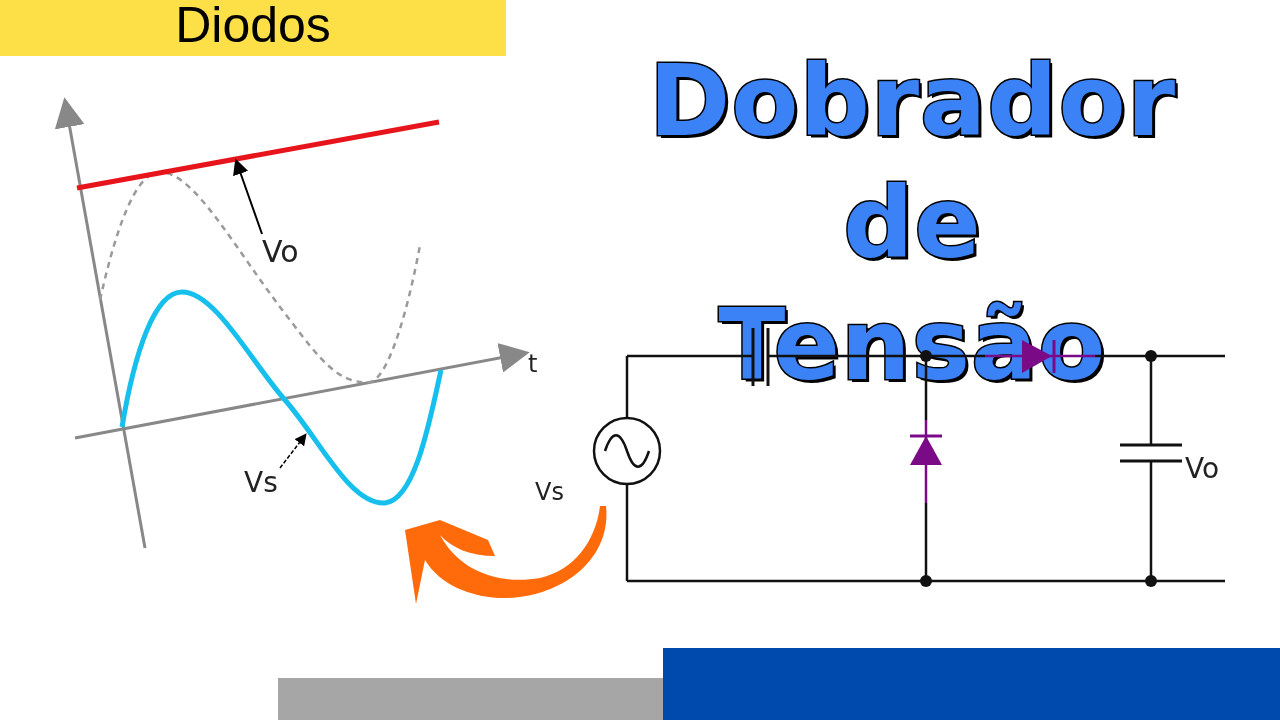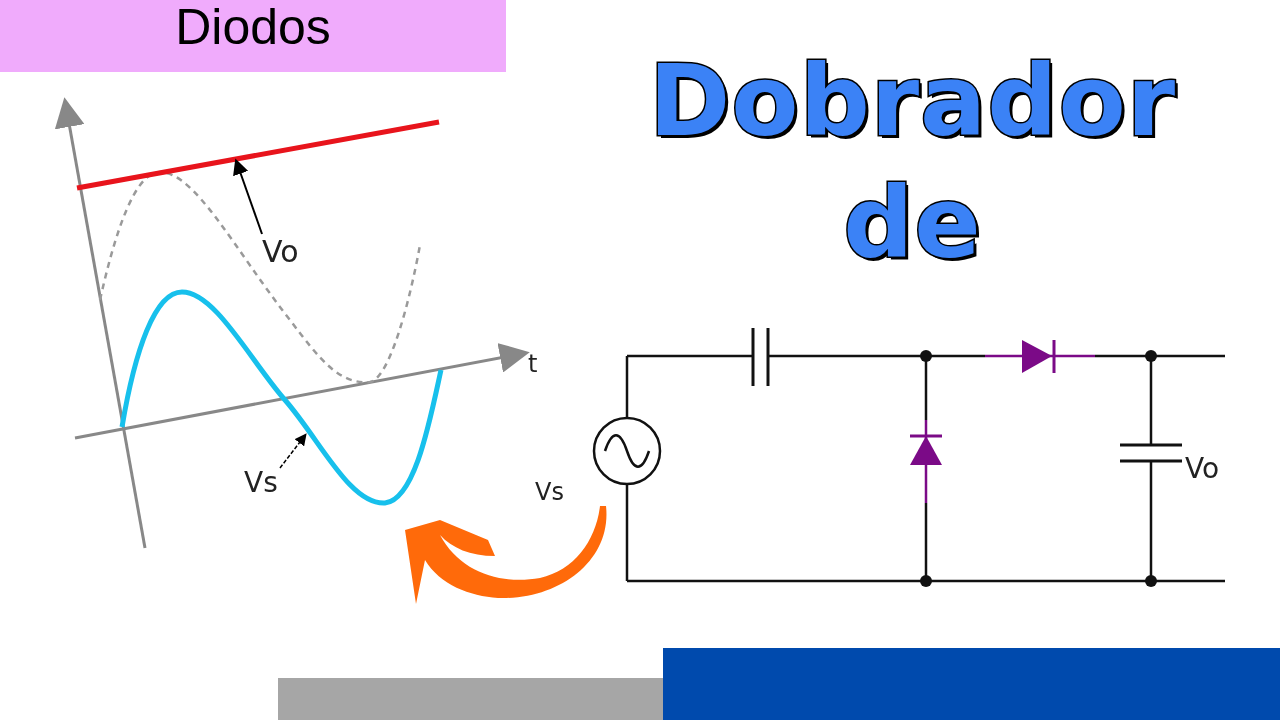--- a/index.html
+++ b/index.html
@@ -1,32 +1,33 @@
 <!DOCTYPE html>
 <html><head>
 <meta charset="utf-8">
 <style>
   html, body { margin:0; padding:0; }
   body { width:1280px; height:720px; background:#ffffff; position:relative; overflow:hidden; font-family:"Liberation Sans", sans-serif; }
-  .tag { position:absolute; left:0; top:0; width:506px; height:72px; background:#f0abfc; display:flex; align-items:flex-start; justify-content:center; }
+  .tag { position:absolute; left:0; top:0; width:506px; height:56px; background:#fde047; display:flex; align-items:flex-end; justify-content:center; }
   .tag span { font-size:50px; color:#000; font-family:"Liberation Sans", sans-serif; position:relative; top:-2px; }
   .title { position:absolute; left:580px; top:40px; width:665px; text-align:center; font-family:"DejaVu Sans", sans-serif; font-weight:bold; font-size:98px; line-height:122px; color:#3b82f6; -webkit-text-stroke:3px #000; paint-order:stroke fill; text-shadow:3px 3px 0 #000; letter-spacing:1px; }
   .svgwrap { position:absolute; left:0; top:0; }
   .bar-gray { position:absolute; left:278px; top:678px; width:386px; height:42px; background:#a6a6a6; }
   .bar-blue { position:absolute; left:663px; top:648px; width:617px; height:72px; background:#004aad; }
 </style>
 </head>
 <body>
 
 <div class="tag">
   <span>Diodos</span>
 </div>
 
 <div class="title">
   <div>Dobrador de</div>
+  <div>Tensão</div>
 </div>
 
 <svg class="svgwrap" width="1280" height="720" viewBox="0 0 1280 720">
   <defs>
     <marker id="grayhead" markerWidth="10" markerHeight="10" refX="5" refY="5" orient="auto">
       <path d="M0,0 L10,5 L0,10 z" fill="#888"></path>
     </marker>
     <marker id="blackhead" markerWidth="8" markerHeight="8" refX="4" refY="4" orient="auto">
       <path d="M0,0 L8,4 L0,8 z" fill="#000"></path>
     </marker>

